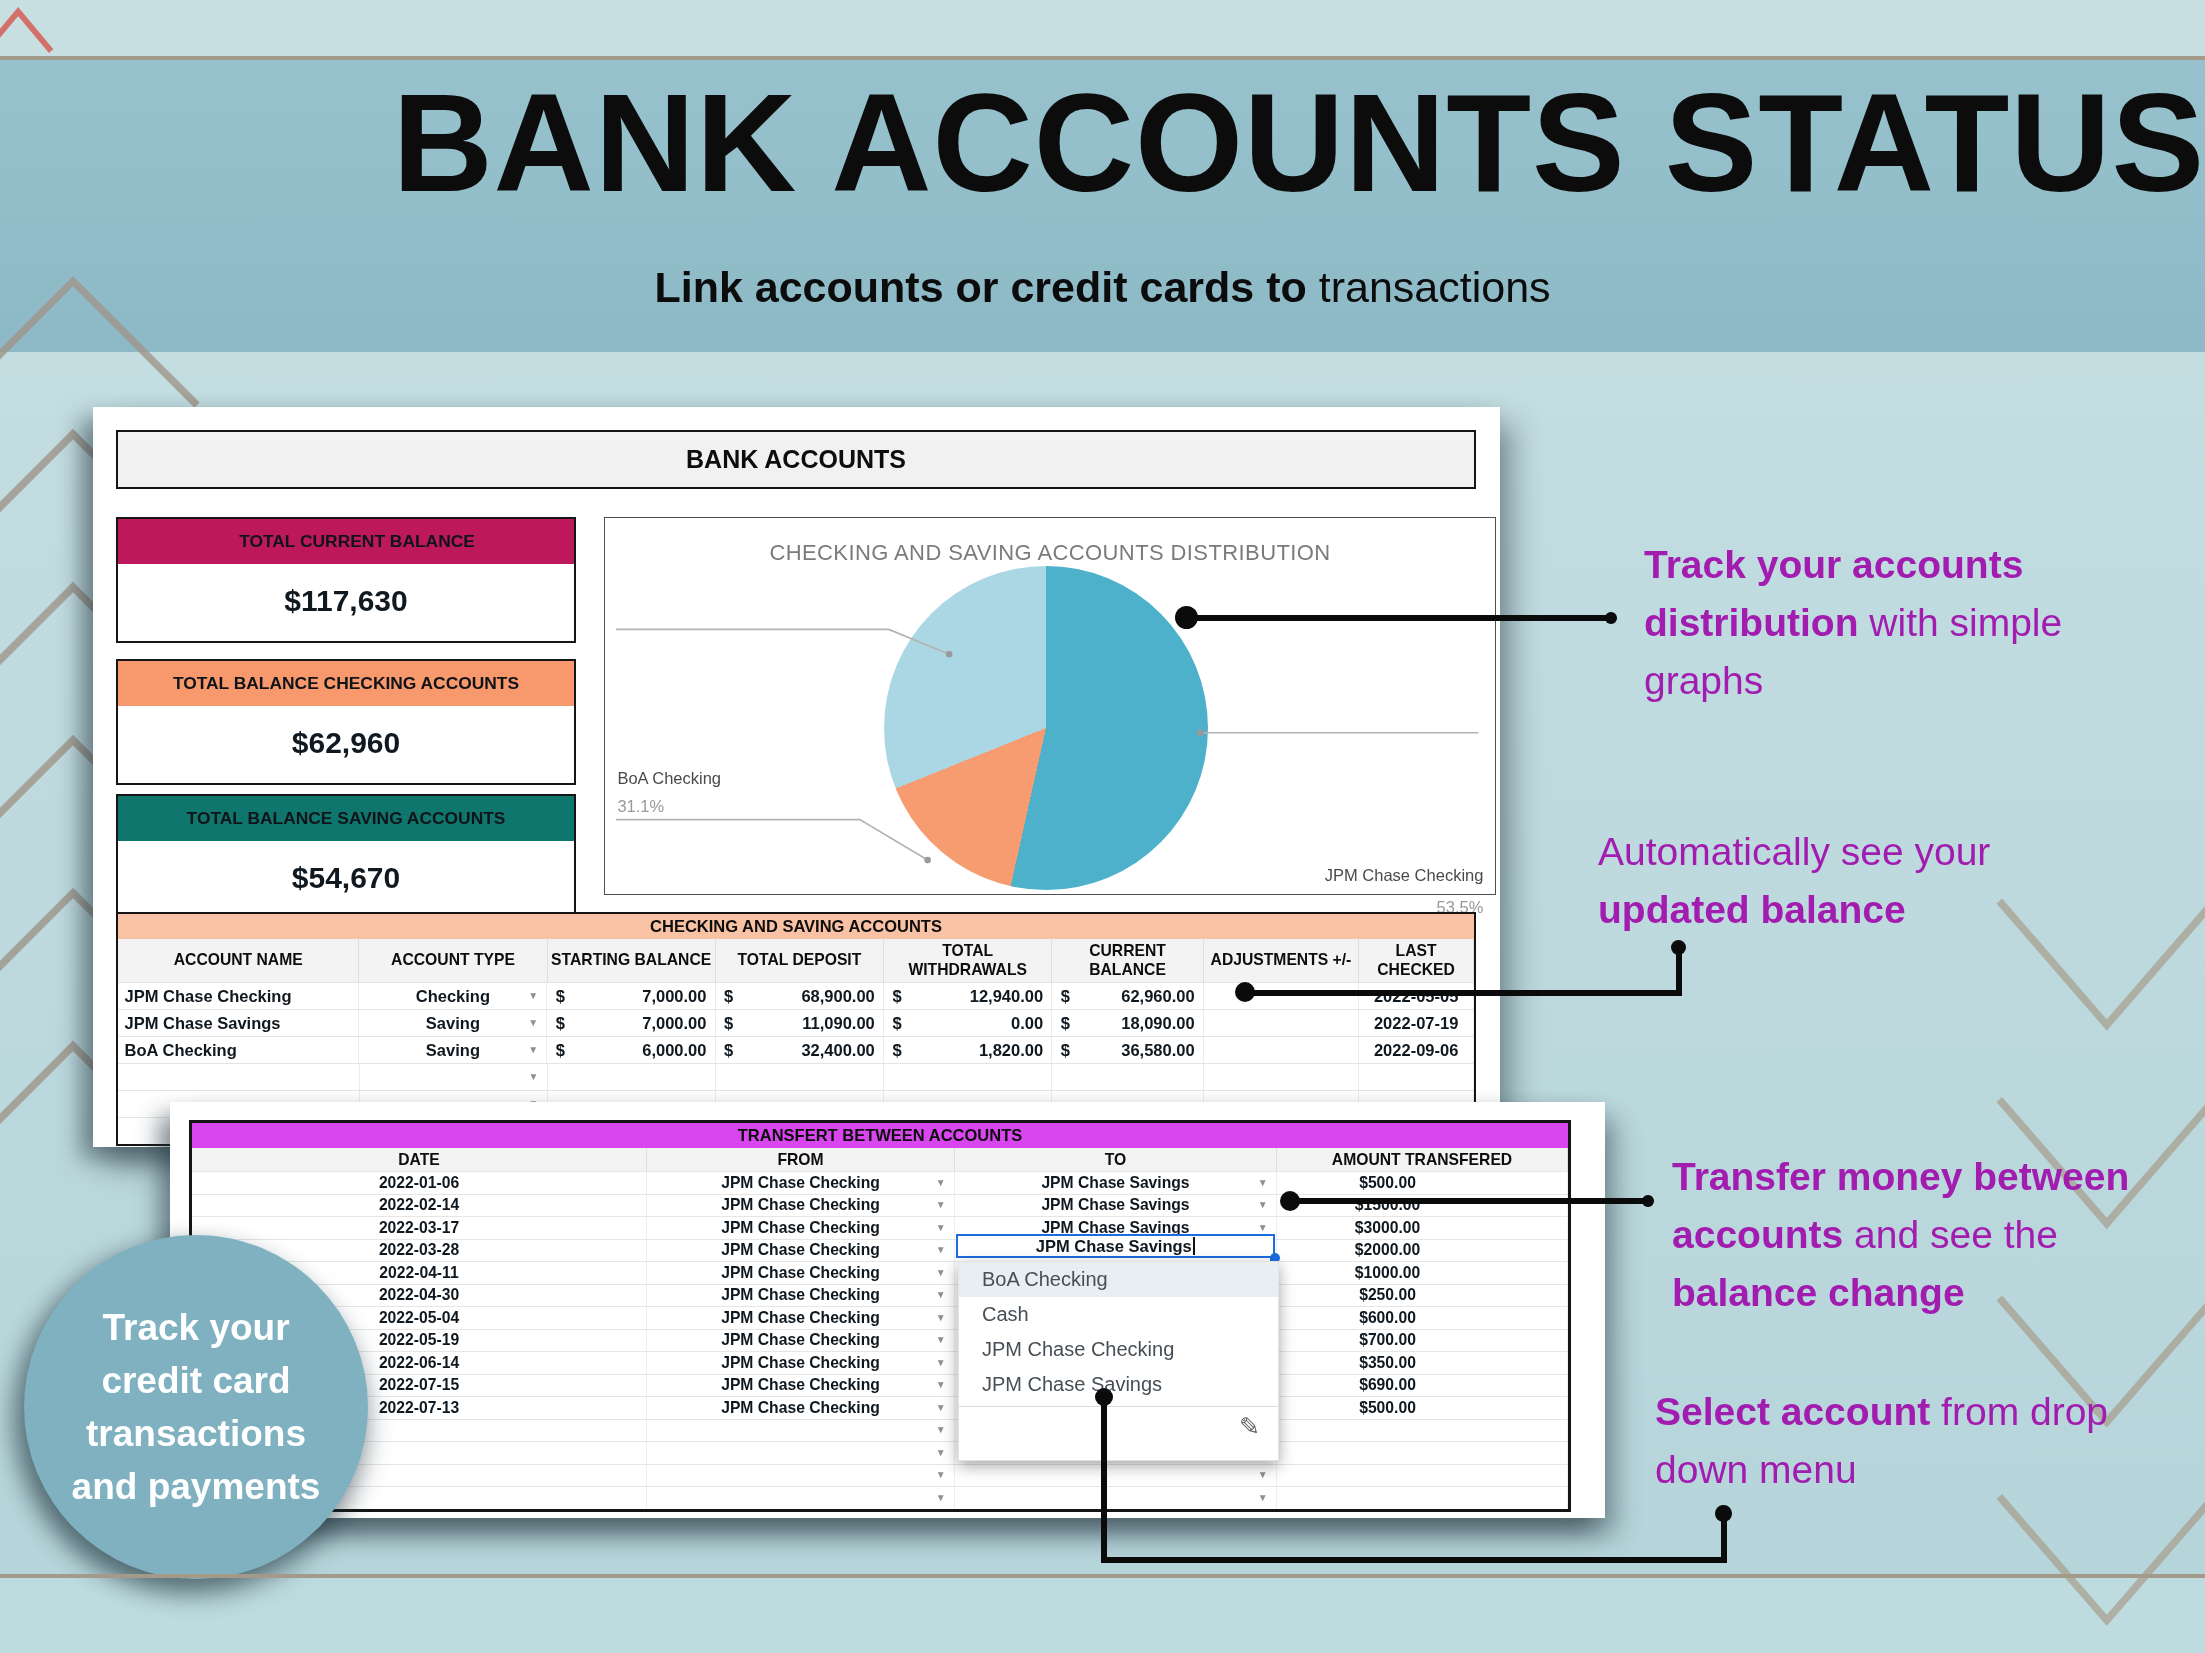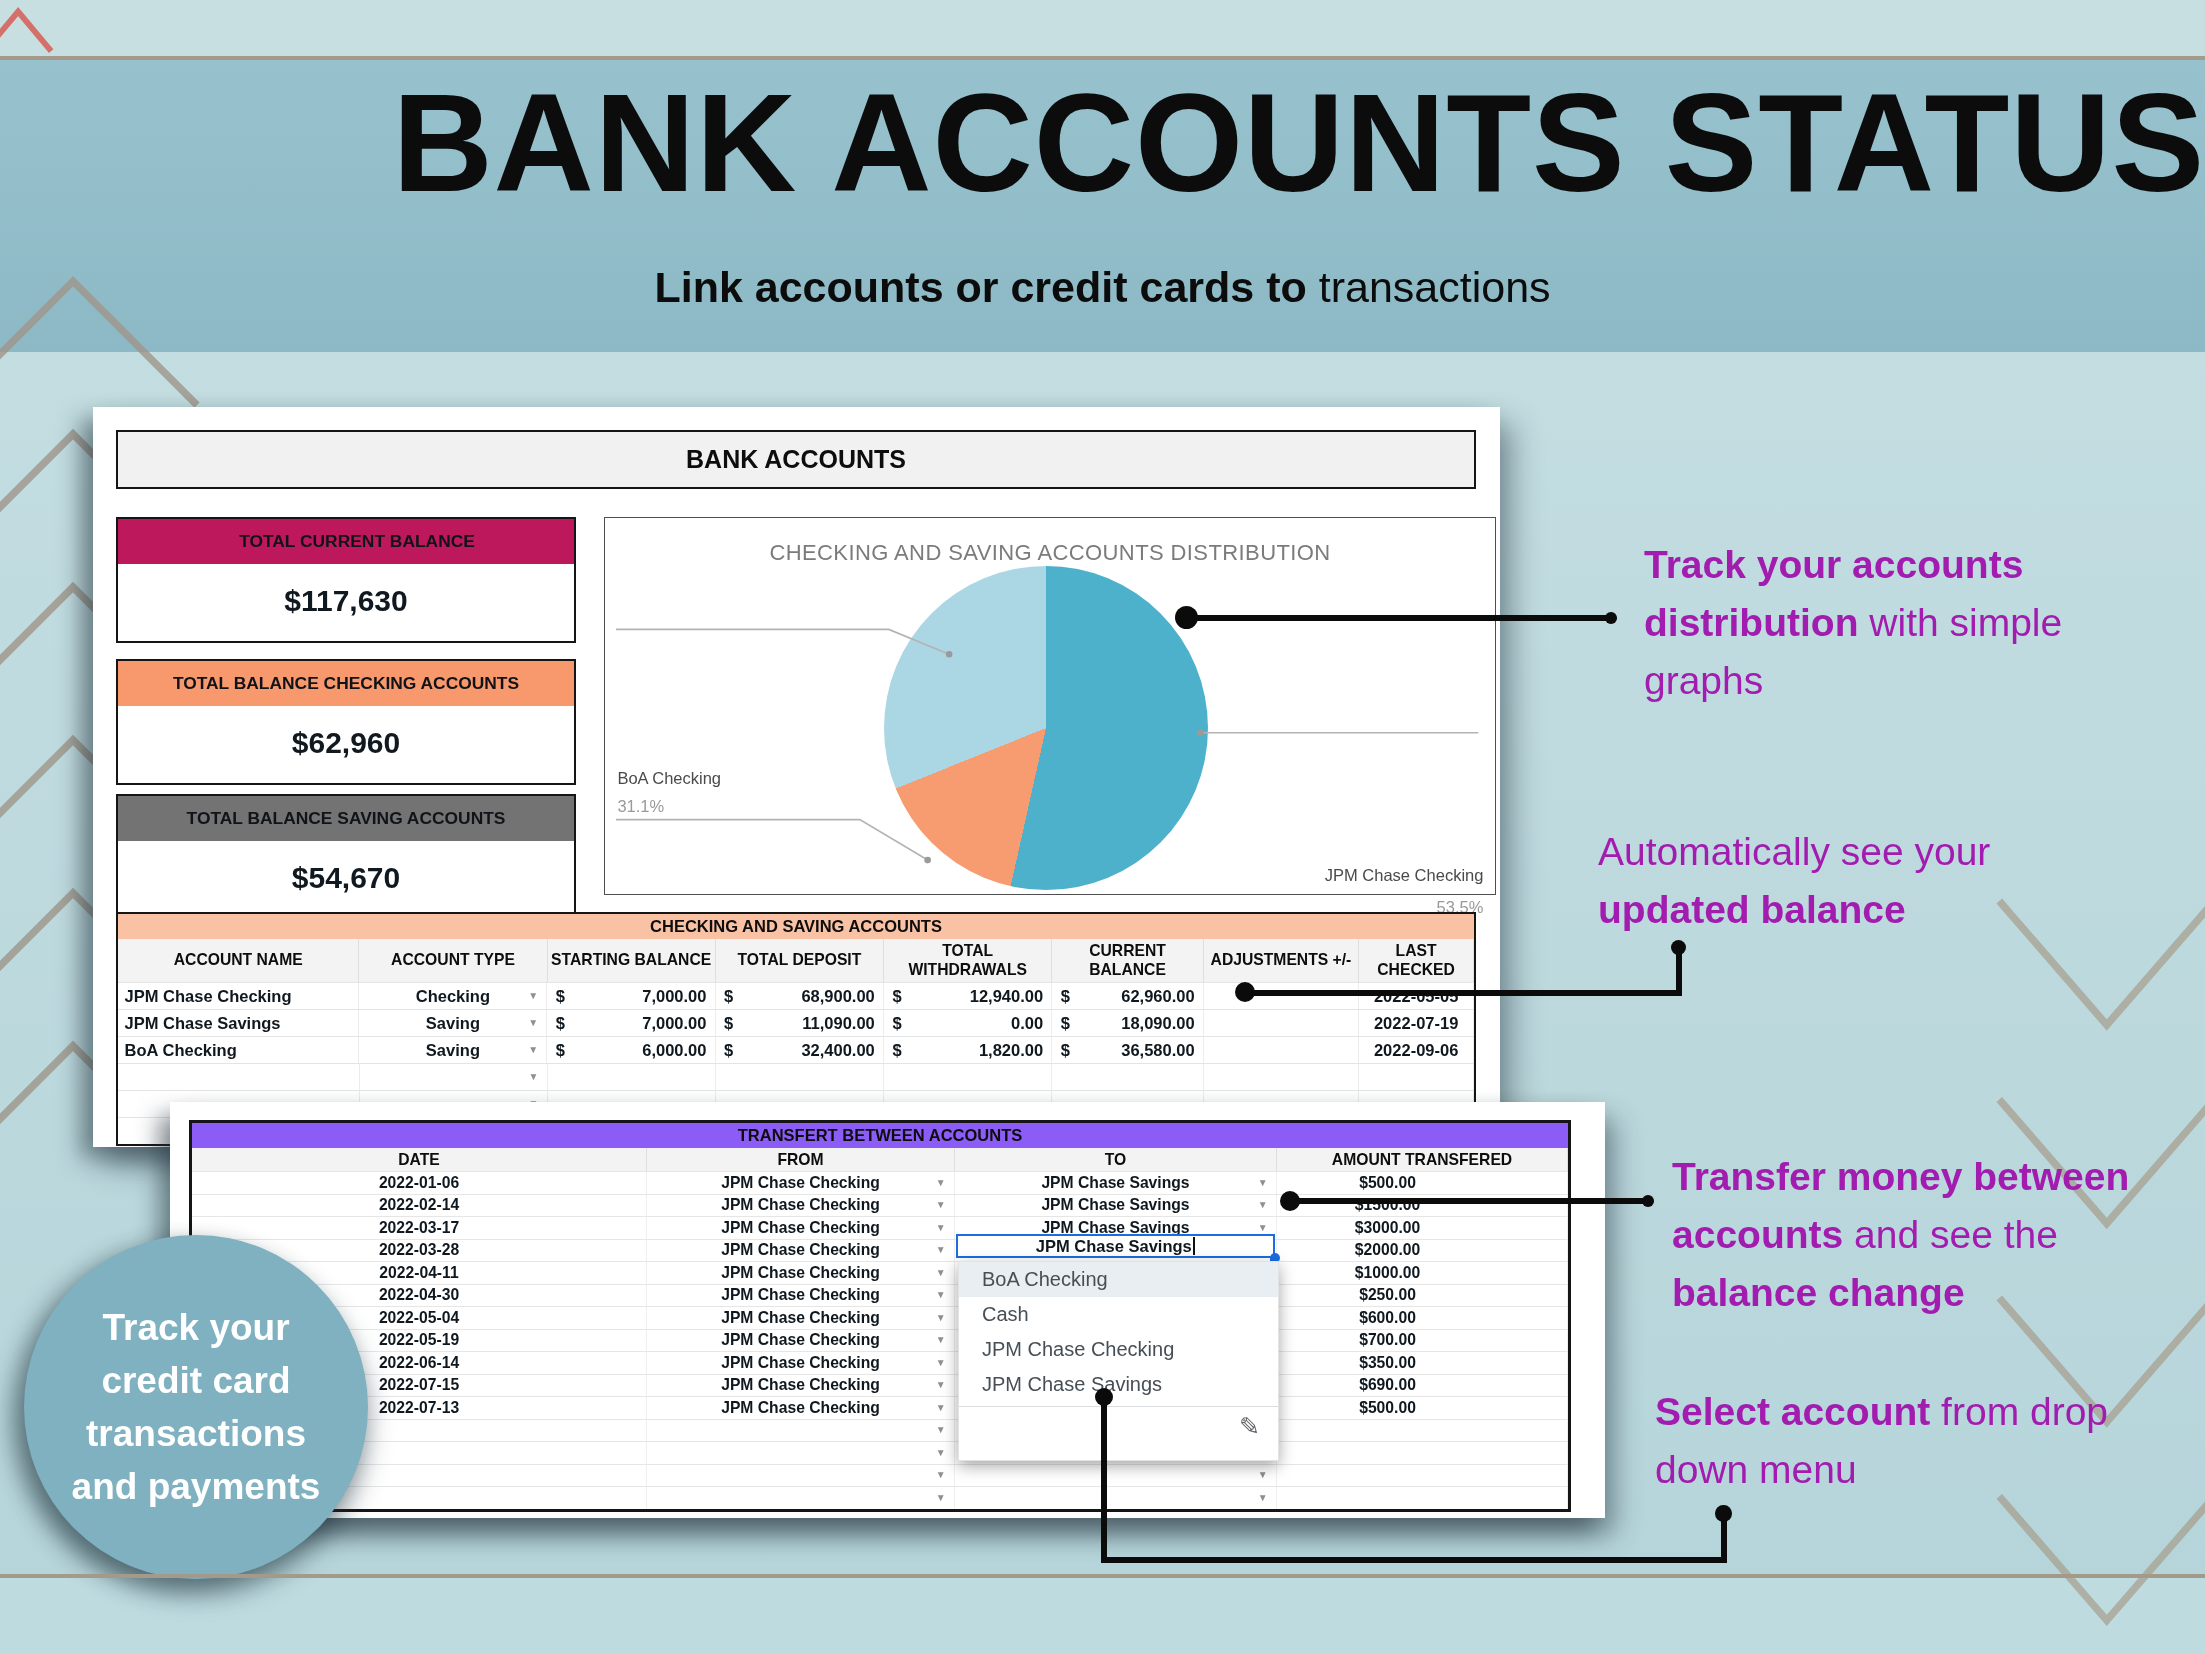--- a/index.html
+++ b/index.html
@@ -58,21 +58,21 @@
   .c1{width:244px;padding-left:6.6px;}
   .c2{width:190px;justify-content:center;}
   .c3{width:170px;} .c4{width:170px;} .c5{width:170px;} .c6{width:153px;}
   .c7{width:157px;} .c8{width:116px;justify-content:center;}
   .money{justify-content:space-between;padding:0 8.3px 0 8.3px;}
   .money .num{text-align:right;}
   .dd-arrow{position:absolute;right:8.3px;top:50%;transform:translateY(-50%);
     font-size:10px;color:#8f8f8f;line-height:1;}
   
   .t2{position:absolute;left:19px;top:18px;width:1376px;border:3.3px solid #151515;background:#fff;}
-  .t2-band{height:25px;background:#8b5cf6;display:flex;align-items:center;justify-content:center;
+  .t2-band{height:25px;background:#d946ef;display:flex;align-items:center;justify-content:center;
     font-size:16.5px;font-weight:700;color:#0d0d0d;}
   .t2-head{display:flex;background:#f3f3f3;height:23px;}
   .t2-head .hc{display:flex;align-items:center;justify-content:center;font-size:15.7px;font-weight:700;color:#0d0d0d;
     border-right:0.8px solid #dedede;box-sizing:border-box;}
   .t2-row{display:flex;height:21.5px;border-top:0.8px solid #e6e6e6;}
   .t2-row .dc{position:relative;display:flex;align-items:center;justify-content:center;
     font-size:15.7px;font-weight:600;color:#10181f;border-right:0.8px solid #efefef;box-sizing:border-box;}
   .d1{width:455px;} .d2{width:308px;} .d3{width:322px;} .d4{width:291px;}
   .d4{justify-content:space-between;padding:0 79px 0 10px;box-sizing:border-box;}
   
@@ -147,21 +147,21 @@
 
     <div class="card" style="top:110px;">
       <div class="chead" style="background:#be185d;padding-left:22px;">TOTAL CURRENT BALANCE</div>
       <div class="cval">$117,630</div>
     </div>
     <div class="card" style="top:252px;text-align:right;">
       <div class="chead" style="background:#f8986d;">TOTAL BALANCE CHECKING ACCOUNTS</div>
       <div class="cval">$62,960</div>
     </div>
     <div class="card" style="top:387px;">
-      <div class="chead" style="background:#737373;">TOTAL BALANCE SAVING ACCOUNTS</div>
+      <div class="chead" style="background:#0f766e;">TOTAL BALANCE SAVING ACCOUNTS</div>
       <div class="cval">$54,670</div>
     </div>
 
     <div class="chart-panel">
       <div class="chart-title">CHECKING AND SAVING ACCOUNTS DISTRIBUTION</div>
       <div class="pie" id="pie" style="background: conic-gradient(rgb(77, 177, 203) 0deg, rgb(77, 177, 203) 192.6deg, rgb(247, 155, 112) 192.6deg, rgb(247, 155, 112) 248.04deg, rgb(171, 215, 228) 248.04deg, rgb(171, 215, 228) 360deg);"></div>
       <div class="pie-label" style="left:12.4px;top:251px;">BoA Checking</div>
       <div class="pie-pct" style="left:12.4px;top:279px;">31.1%</div>
       <div class="pie-label" style="left:12.4px;top:442px;">JPM Chase Savings</div>
       <div class="pie-pct" style="left:12.4px;top:470px;">15.4%</div>

